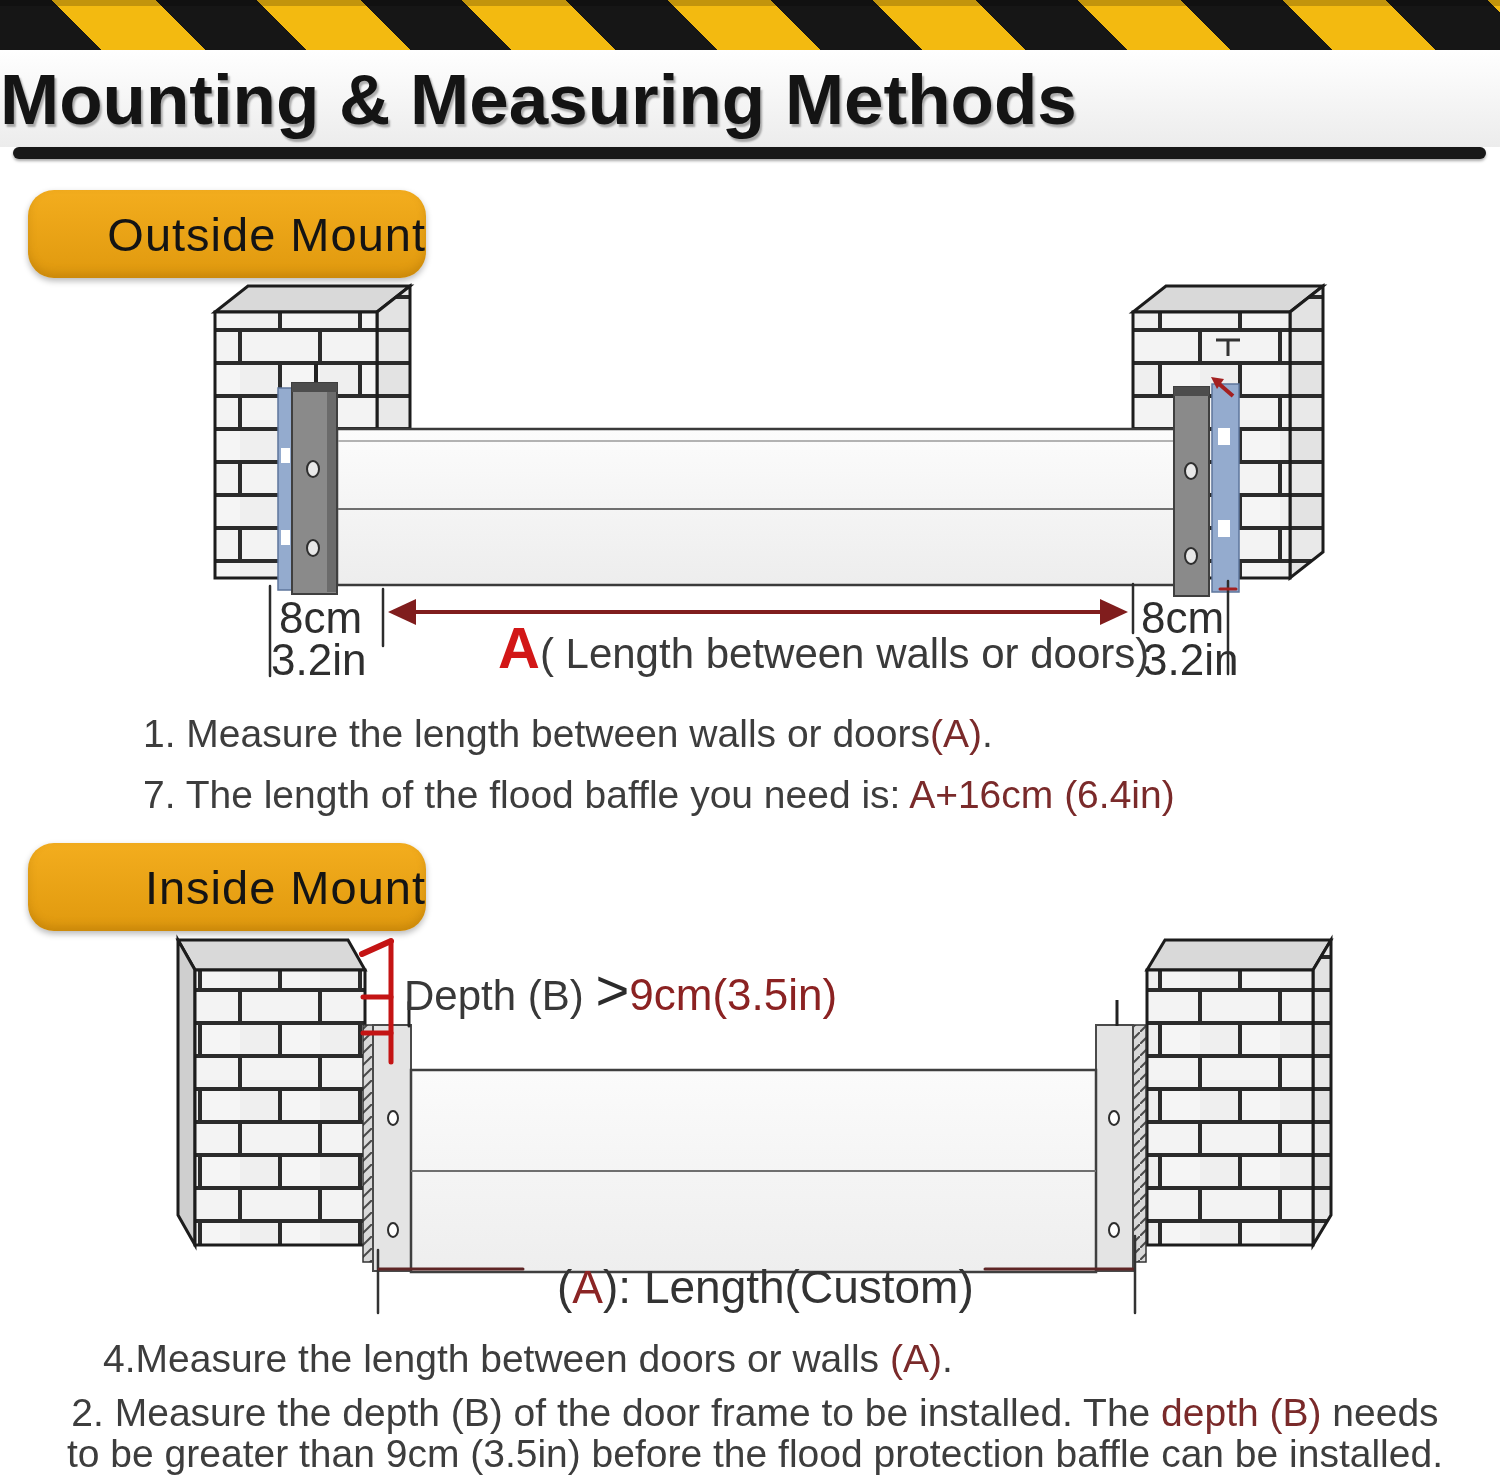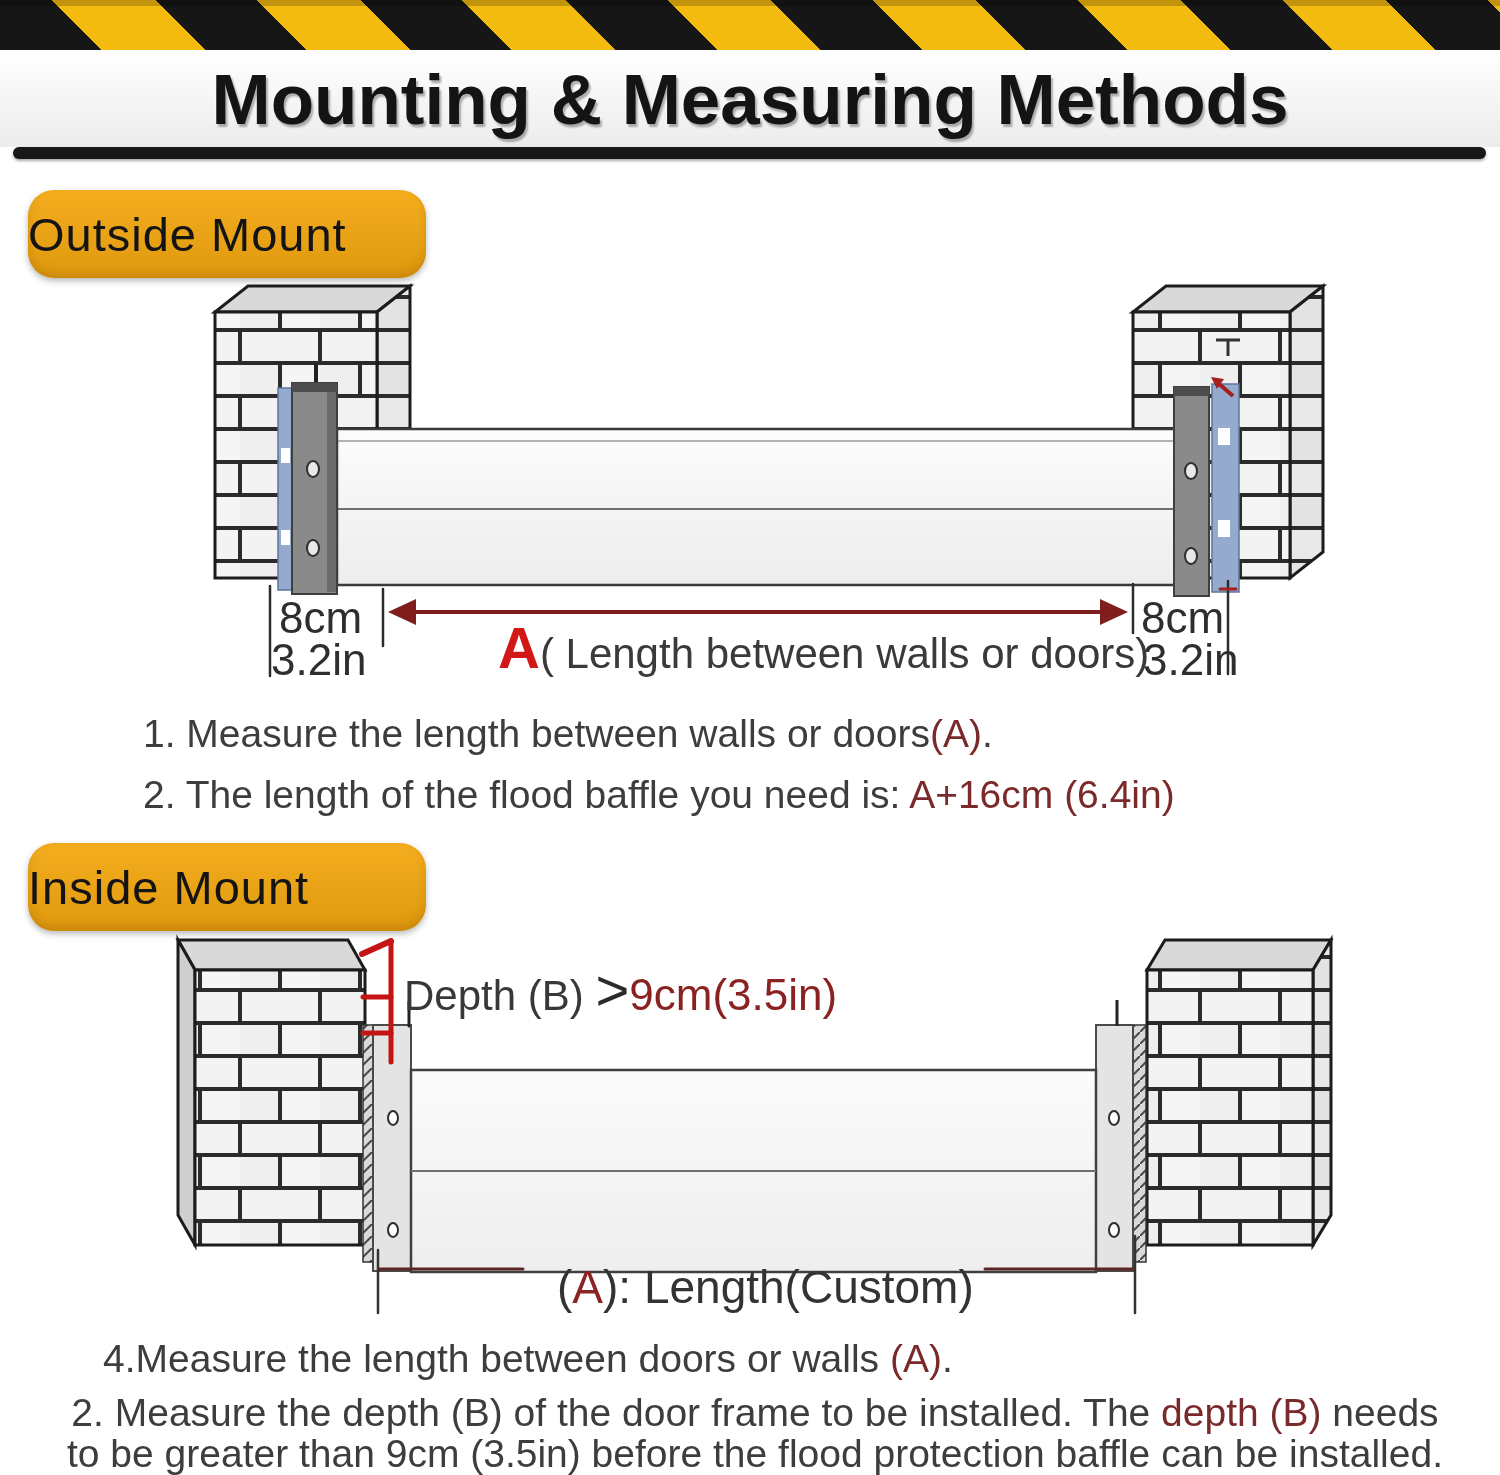--- a/index.html
+++ b/index.html
@@ -9,31 +9,31 @@
   
   .caution-band{position:absolute;top:0;left:0;width:1500px;height:50px;
     background:repeating-linear-gradient(45deg,#161616 0 72px,#f3ba10 72px 145px);
     box-shadow:0 5px 9px rgba(0,0,0,.28);}
   .caution-band::after{content:"";position:absolute;left:0;top:0;right:0;height:6px;
     background:rgba(0,0,0,.20);}
 
   
   .title-band{position:absolute;top:50px;left:0;width:1500px;height:97px;
     background:linear-gradient(#ffffff,#ececec);}
-  .title-band h1{margin:0;height:97px;line-height:99px;text-align:center;
+  .title-band h1{margin:0;height:97px;line-height:99px;text-align:left;
     font-size:71px;font-weight:bold;color:#141414;letter-spacing:0;
     text-shadow:2px 3px 2px rgba(0,0,0,.30), -1px -1px 0 rgba(255,255,255,.55);}
   .separator-bar{position:absolute;top:147px;left:13px;width:1473px;height:12px;
     background:#181818;border-radius:6px;box-shadow:0 2px 3px rgba(0,0,0,.35);}
 
   
   .badge{position:absolute;left:28px;width:398px;height:88px;border-radius:26px;
     background:linear-gradient(#f3ad1e,#e0990e);
     box-shadow:0 3px 6px rgba(0,0,0,.28), inset 0 -5px 8px rgba(150,95,0,.30);
-    display:flex;align-items:center;justify-content:flex-start;}
+    display:flex;align-items:center;justify-content:flex-end;}
   .badge span{font-size:47px;color:#141414;letter-spacing:1px;}
   .badge-outside{top:190px;}
   .badge-inside{top:843px;}
 
   
   .diagram{position:absolute;left:0;display:block;}
   #svg-outside{top:270px;}
   #svg-inside{top:925px;}
   text{font-family:"Liberation Sans",sans-serif;}
   .dim{font-size:44px;fill:#2e2e2e;}
@@ -148,21 +148,21 @@
 
     <text x="279" y="633" class="dim">8cm</text>
     <text x="271" y="675" class="dim">3.2in</text>
     <text x="1141" y="633" class="dim">8cm</text>
     <text x="1143" y="675" class="dim">3.2in</text>
     <text x="498" y="668"><tspan class="bigA">A</tspan><tspan class="dimtext">( Length between walls or doors)</tspan></text>
   </svg>
 
   <div class="steps steps-outside">
     <div class="step-line"><span>1. Measure the length between walls or doors</span><span class="maroon">(A)</span><span>.</span></div>
-    <div class="step-line"><span>2. The length of the flood baffle you need is: </span><span class="maroon">A+16cm (6.4in)</span></div>
+    <div class="step-line"><span>7. The length of the flood baffle you need is: </span><span class="maroon">A+16cm (6.4in)</span></div>
   </div>
 
   <div class="badge badge-inside">
     <span>Inside Mount</span>
   </div>
 
   <svg id="svg-inside" class="diagram" width="1500" height="395" viewBox="0 925 1500 395">
     <defs>
       <linearGradient id="barrierGrad2" x1="0" y1="0" x2="0" y2="1">
         <stop offset="0" stop-color="#fbfbfb"></stop>

